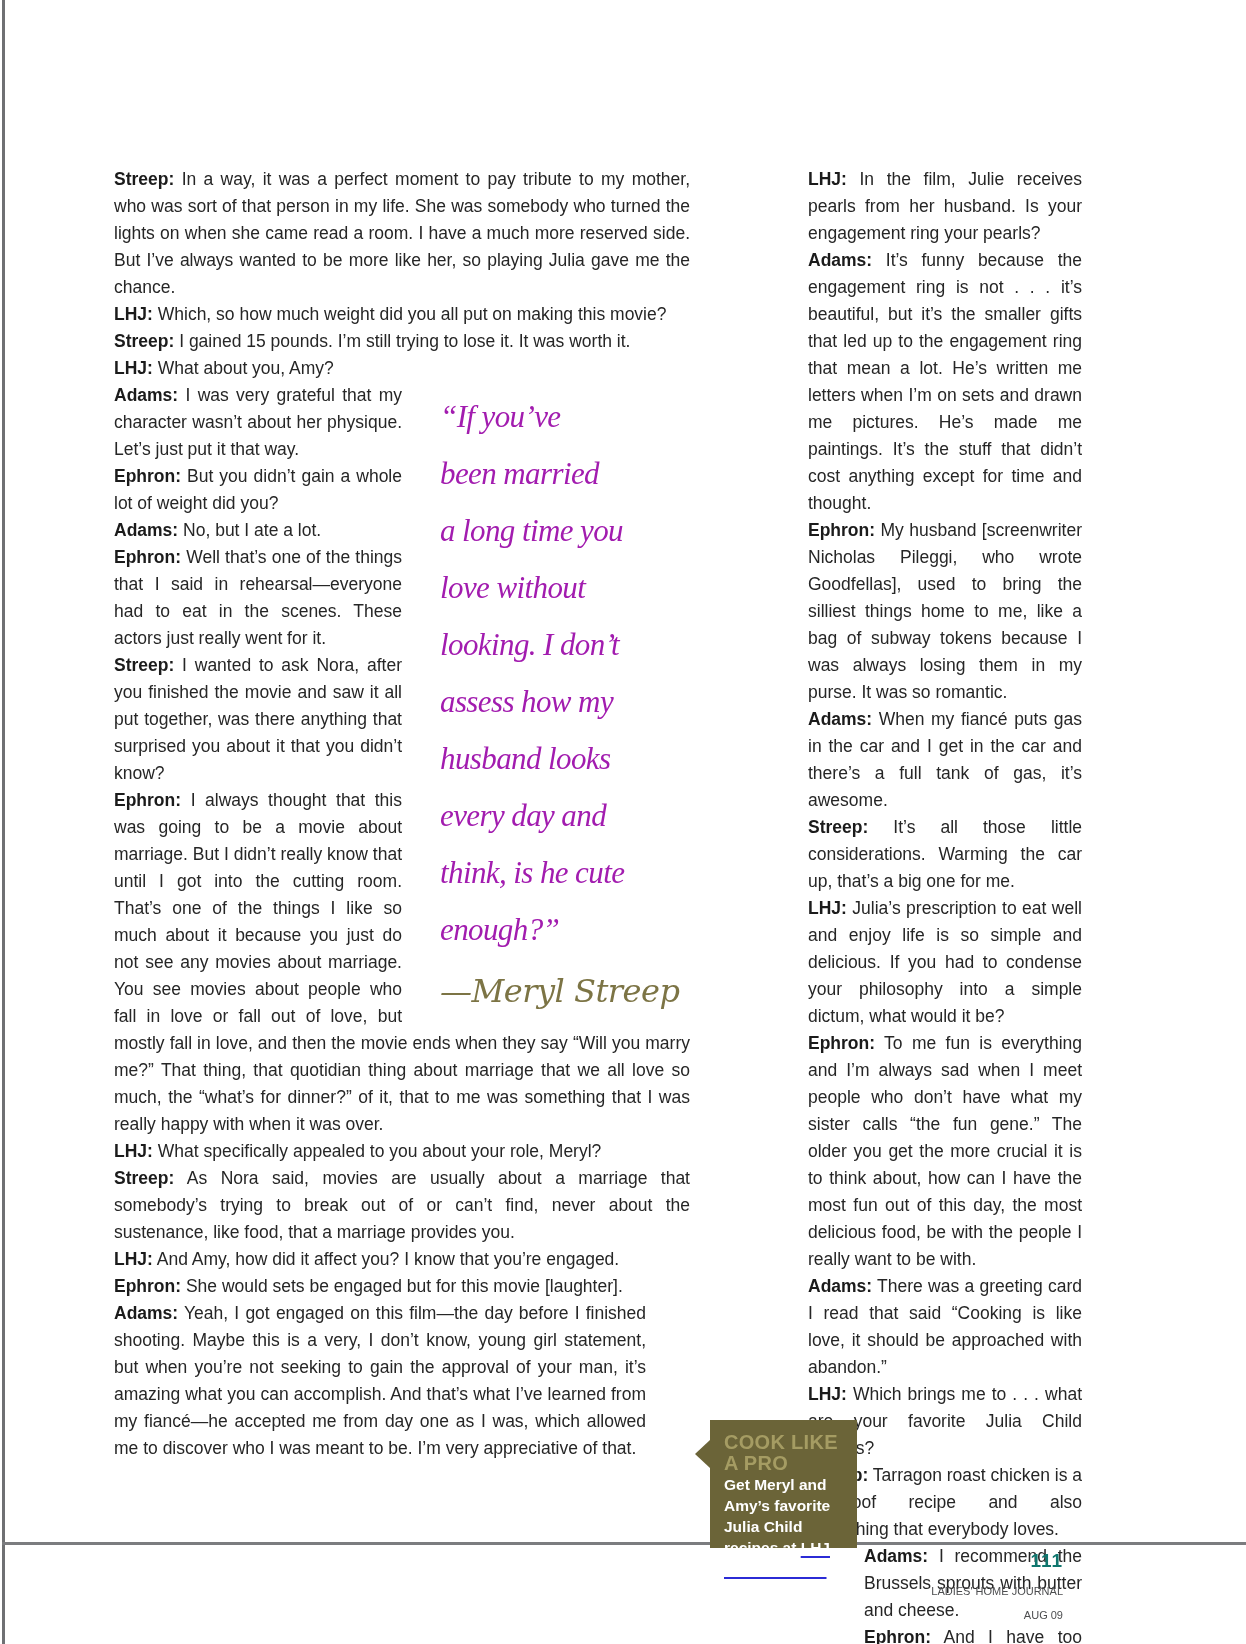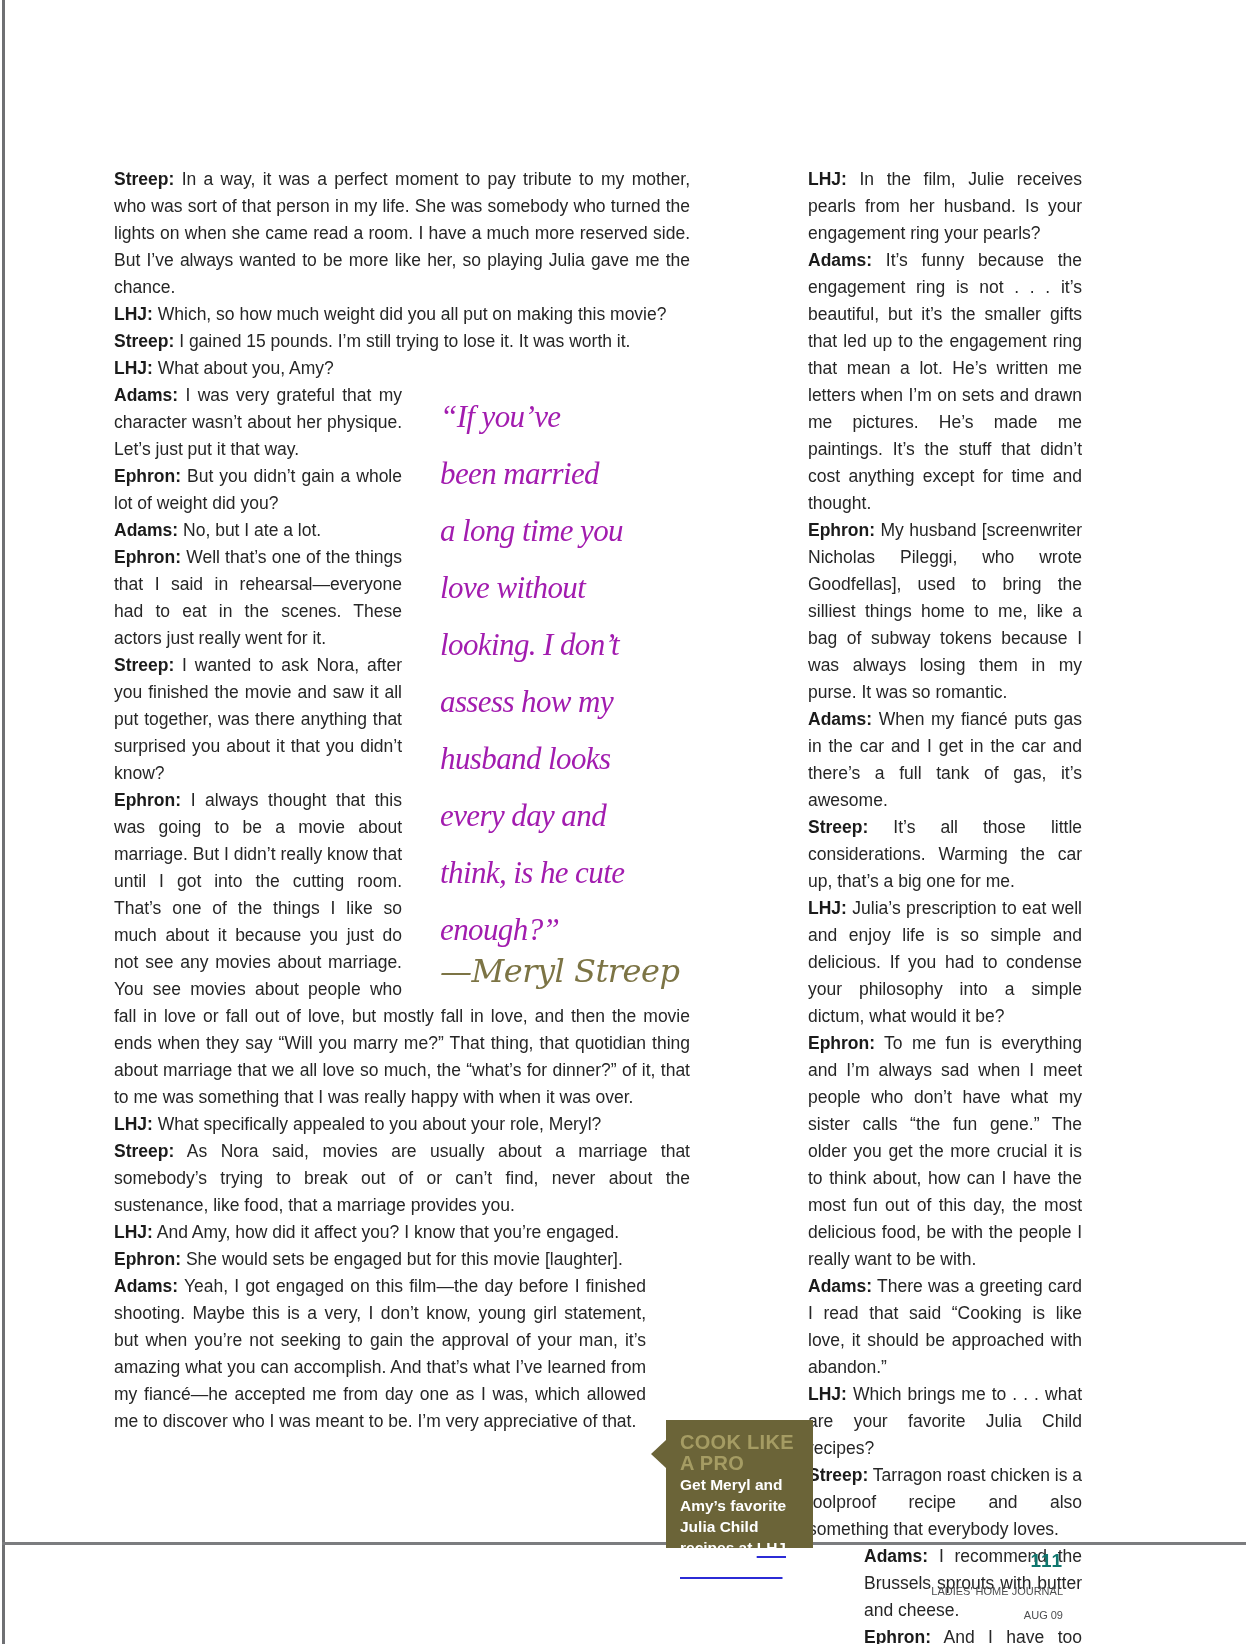--- a/index.html
+++ b/index.html
@@ -11,26 +11,26 @@
   .main-col{position:absolute;left:114px;top:166px;width:576px;font-size:17.5px;line-height:27px;}
   .right-col{position:absolute;left:808px;top:166px;width:274px;font-size:17.5px;line-height:27px;}
   .para{margin:0;text-align:justify;}
   .para b{font-weight:bold;color:#1b1b1b;}
   .it{}
 
   .pull-quote{float:right;width:300px;margin:6px -24px 14px 12px;padding-left:26px;box-sizing:border-box;}
   .pq-text{font-family:Liberation Serif, serif;font-style:italic;font-size:31px;line-height:57px;
            letter-spacing:-0.6px;color:#a21caf;white-space:pre;}
   .pq-attr{font-family:"DejaVu Serif",serif;font-style:italic;font-size:32px;color:#7c7445;
-           margin-top:0;letter-spacing:-0.5px;}
+           margin-top:20px;letter-spacing:-0.5px;}
 
   .spacer-main{float:right;width:44px;height:132px;margin-top:108px;}
   .spacer-right{float:left;width:56px;height:112px;margin-top:27px;}
 
-  .cook-box{position:absolute;left:666px;top:1420px;width:147px;height:128px;background:#6b6438;
+  .cook-box{position:absolute;left:710px;top:1420px;width:147px;height:128px;background:#6b6438;
             padding:12px 10px 10px 14px;box-sizing:border-box;}
   .cook-arrow{position:absolute;left:-15px;top:20px;width:0;height:0;
               border-top:14px solid transparent;border-bottom:14px solid transparent;
               border-right:15px solid #6b6438;}
   .cook-title{font-weight:bold;font-size:20px;line-height:21px;color:#a59c63;letter-spacing:0.3px;}
   .cook-body{font-weight:bold;font-size:15.5px;line-height:21px;color:#ffffff;}
   .pre{white-space:pre-line;}
   .cook-link{text-decoration:underline;text-decoration-color:#2b2bd6;text-decoration-thickness:2px;text-underline-offset:3px;}
 
   .footer{position:absolute;right:183px;top:1550px;text-align:right;}

